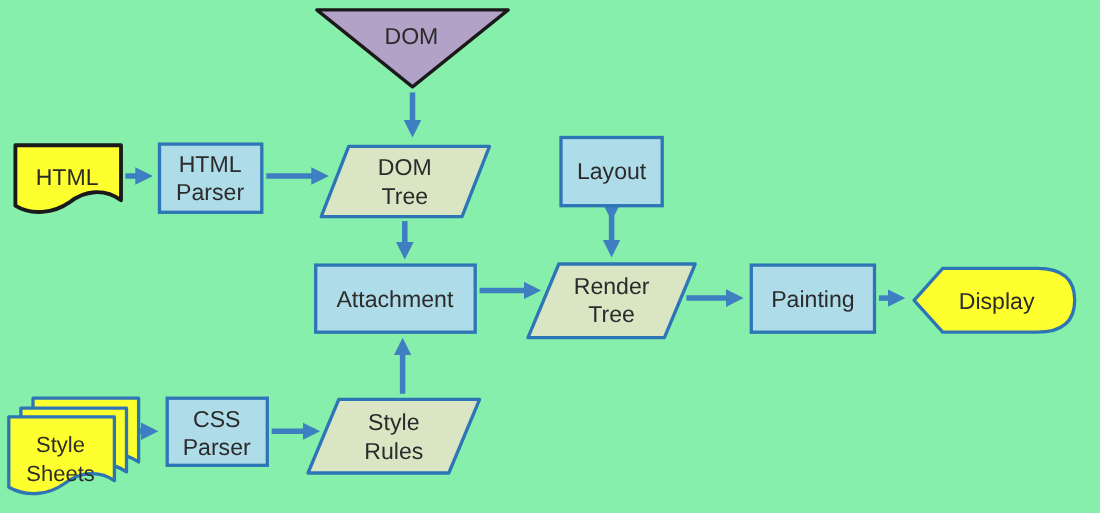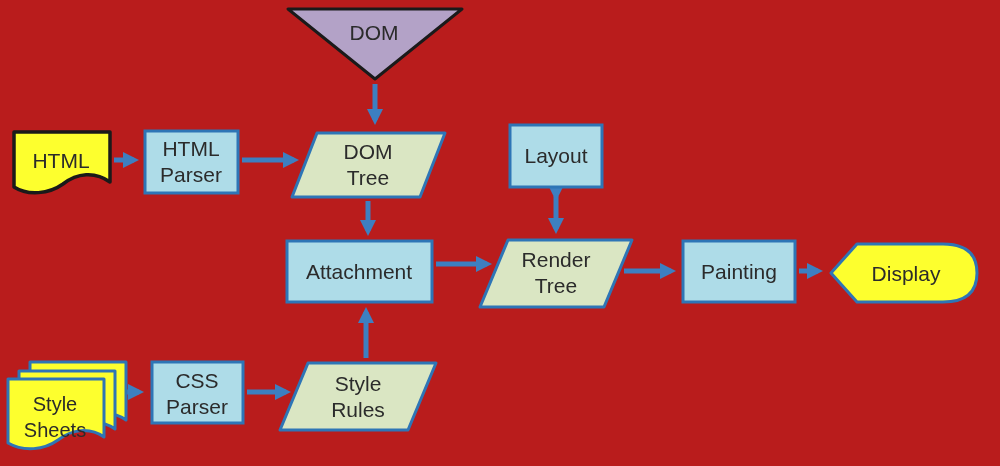--- a/index.html
+++ b/index.html
@@ -6,21 +6,21 @@
     --node-blue-fill:#aedce8;
     --node-border-blue:#2e75b6;
     --parallelogram-fill:#dae6c3;
     --triangle-fill:#b3a2c7;
     --yellow-fill:#fdff2e;
     --arrow-blue:#3d7fc1;
     --black-border:#1a1a1a;
     --text-color:#2b2b2b;
   }
   html,body{margin:0;padding:0;background:#ffffff;}
-  .stage{width:1000px;height:466px;position:relative;background:#b91c1c;overflow:hidden;}
+  .stage{width:1000px;height:466px;position:relative;background:#86efac;overflow:hidden;}
   svg{display:block;}
   .rect-node{fill:var(--node-blue-fill);stroke:var(--node-border-blue);stroke-width:3;}
   .para-node{fill:var(--parallelogram-fill);stroke:var(--node-border-blue);stroke-width:3;stroke-linejoin:round;}
   .tri-node{fill:var(--triangle-fill);stroke:var(--black-border);stroke-width:3;stroke-linejoin:round;}
   .doc-black{fill:var(--yellow-fill);stroke:var(--black-border);stroke-width:3.5;stroke-linejoin:round;}
   .doc-blue{fill:var(--yellow-fill);stroke:var(--node-border-blue);stroke-width:3;stroke-linejoin:round;}
   .display-node{fill:var(--yellow-fill);stroke:var(--node-border-blue);stroke-width:3;stroke-linejoin:round;}
   .edge{stroke:var(--arrow-blue);stroke-width:5;fill:none;}
   .arrowhead{fill:var(--arrow-blue);}
   .lbl{

